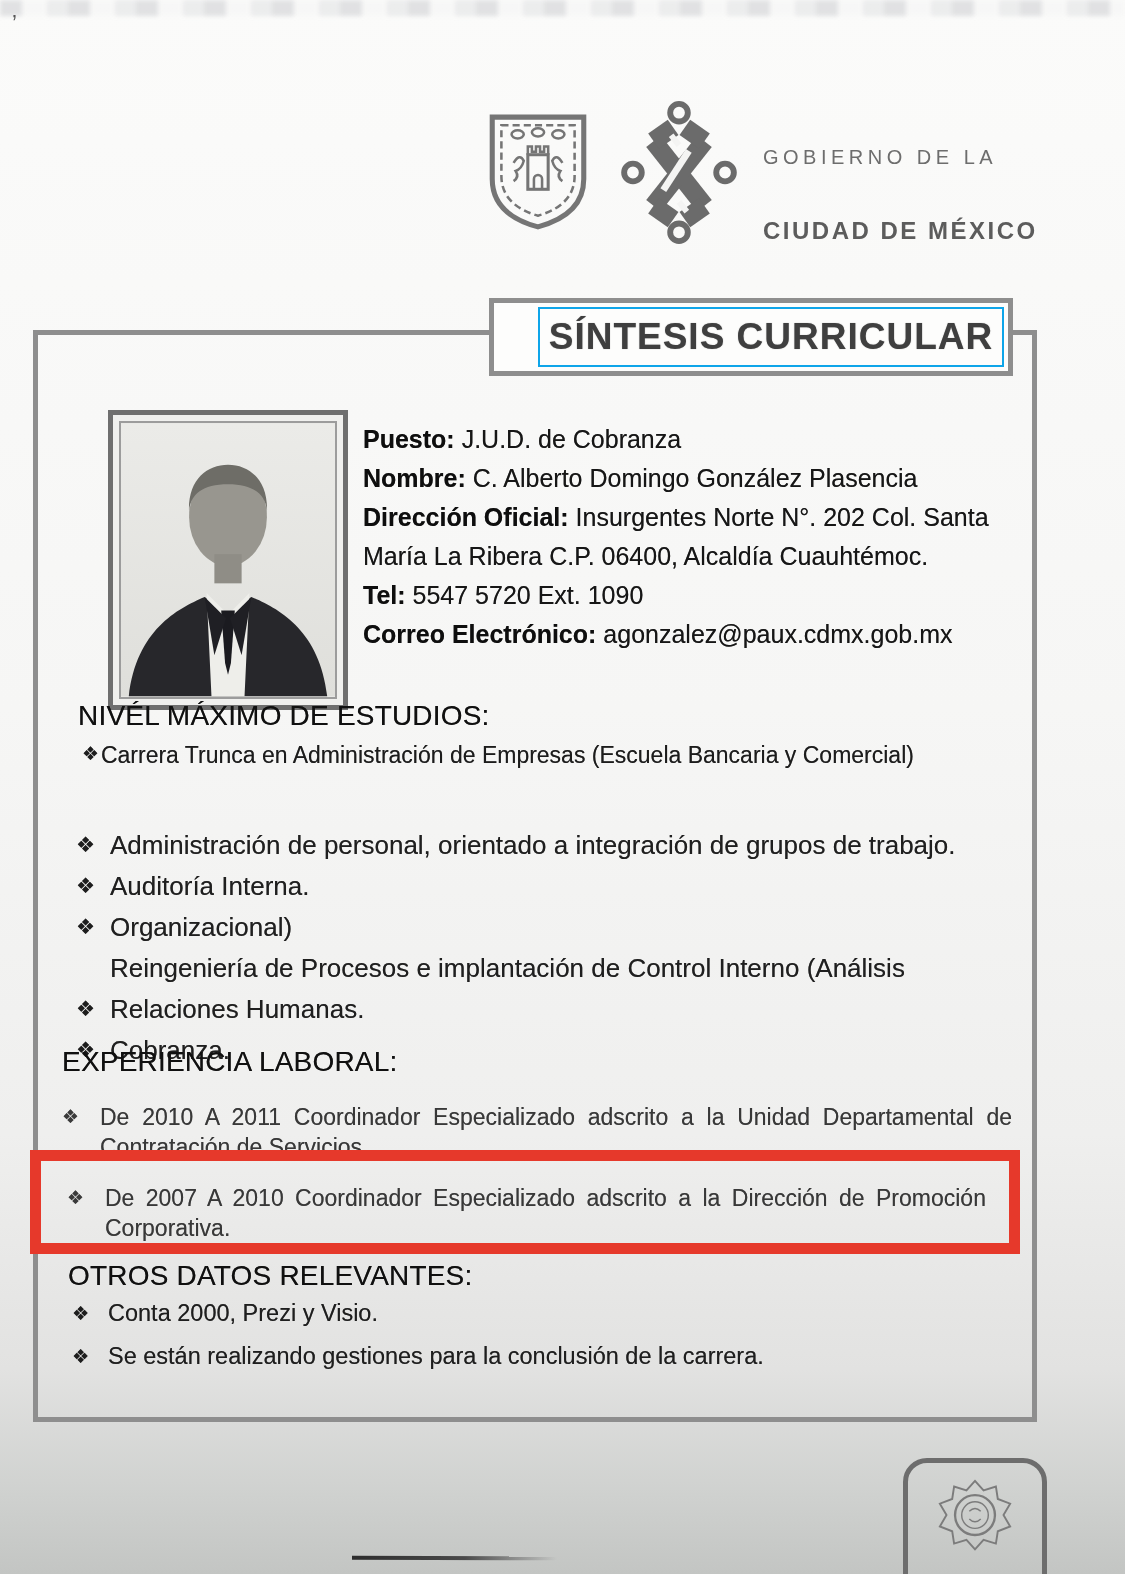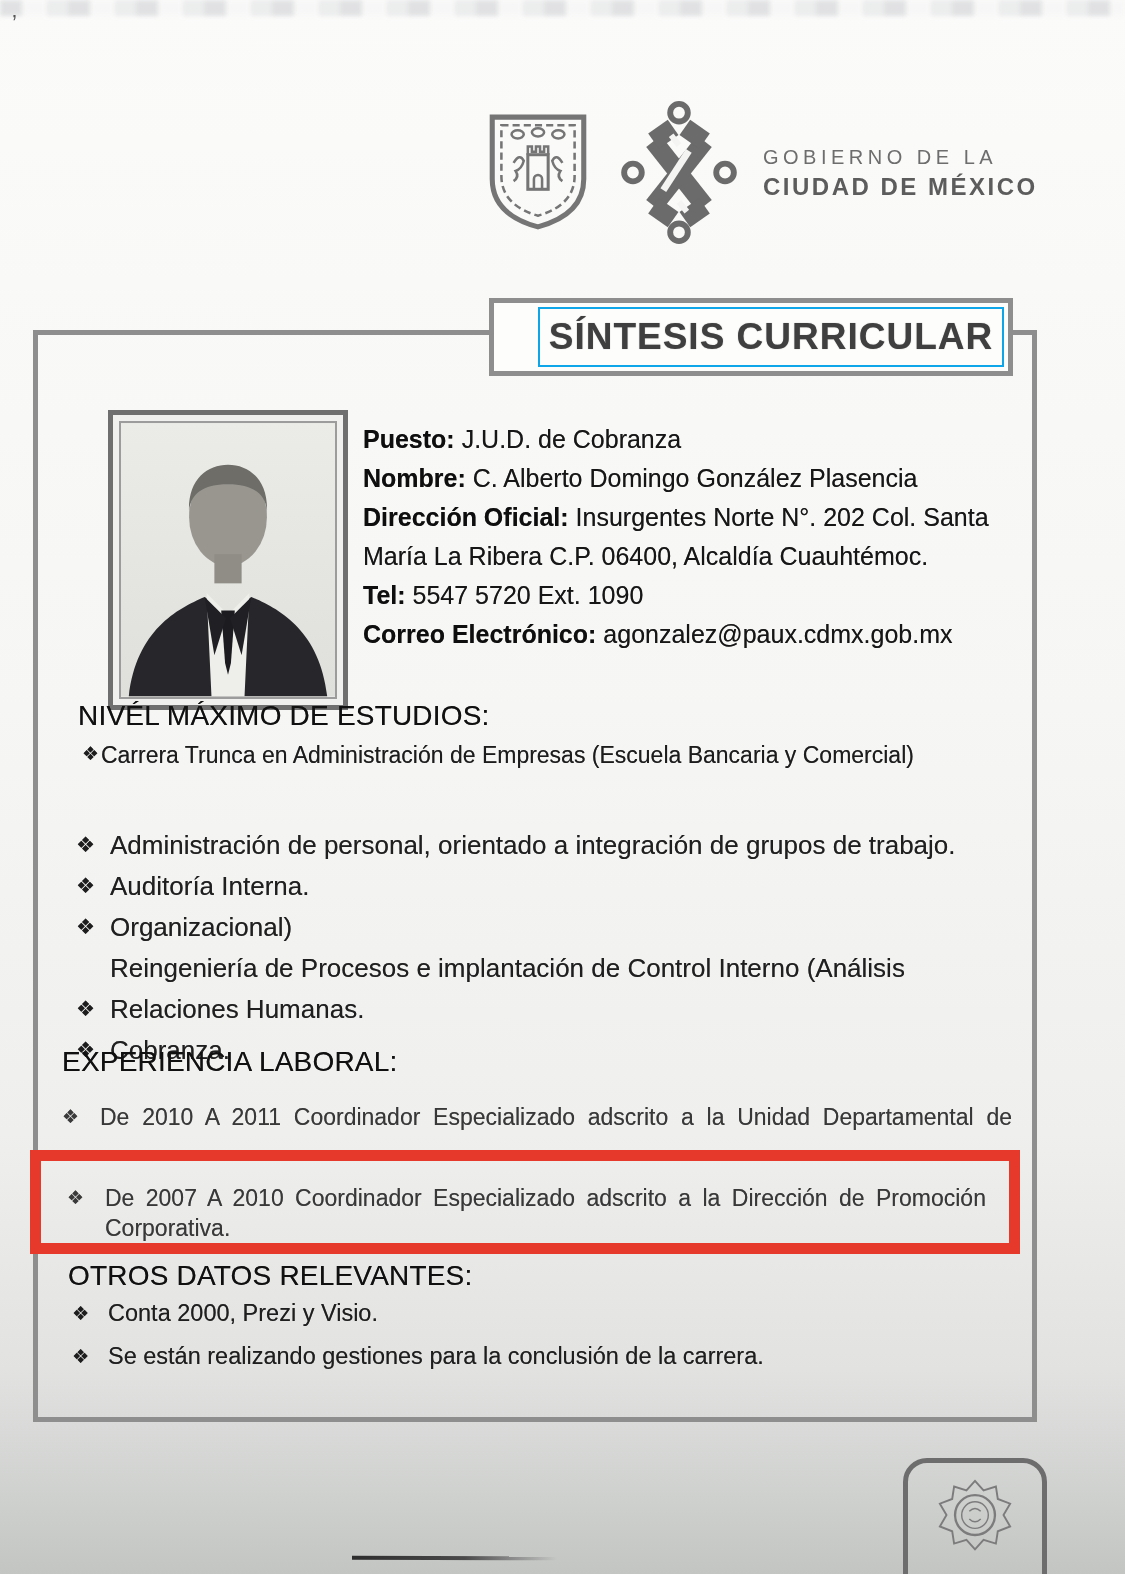--- a/index.html
+++ b/index.html
@@ -18,21 +18,21 @@
     filter:blur(2px);
   }
   .scan-mark{position:absolute;left:12px;top:10px;font-size:22px;color:#555;}
 
   
   .gov-header{position:absolute;left:487px;top:100px;width:545px;height:145px;}
   .shield-icon{position:absolute;left:0;top:12px;}
   .cdmx-logo{position:absolute;left:133px;top:0;}
   .gov-text{position:absolute;left:276px;top:42px;line-height:30px;white-space:nowrap;}
   .gov-text .l1{font-size:20px;letter-spacing:4.5px;color:#6d6d6d;font-weight:400;}
-  .gov-text .l2{font-size:24px;letter-spacing:2.5px;color:#5c5c5c;font-weight:700;}
+  .gov-text .l2{font-size:24px;letter-spacing:2.5px;color:#5c5c5c;font-weight:700;margin-top:44px;}
 
   
   .frame{position:absolute;left:33px;top:330px;width:994px;height:1082px;border:5px solid #8e8e8e;}
   .title-box{
     position:absolute;left:489px;top:298px;width:514px;height:68px;
     background:#fdfdfc;border:5px solid #8e8e8e;
   }
   .title-inner{
     position:absolute;inset:4px;border:2px solid #0ea5e9;
     display:flex;align-items:center;justify-content:center;
@@ -232,20 +232,21 @@
           <div>Cobranza.</div>
         </div>
     </div>
   </div>
 
   <h2 class="sec h-exp">EXPERIENCIA LABORAL:</h2>
   <div class="exp-item exp-1">
     <span class="bullet-glyph">❖</span>
     <div class="lines">
       <div class="exp-line1">De 2010 A 2011 Coordinador Especializado adscrito a la Unidad Departamental de</div>
+      <div class="exp-line2">Contratación de Servicios..</div>
     </div>
   </div>
 
   <div class="highlight-box">
     <div class="exp-item">
       <span class="bullet-glyph">❖</span>
       <div class="lines">
         <div class="exp-line1">De 2007 A 2010 Coordinador Especializado adscrito a la Dirección de Promoción</div>
         <div class="exp-line2">Corporativa.</div>
       </div>

